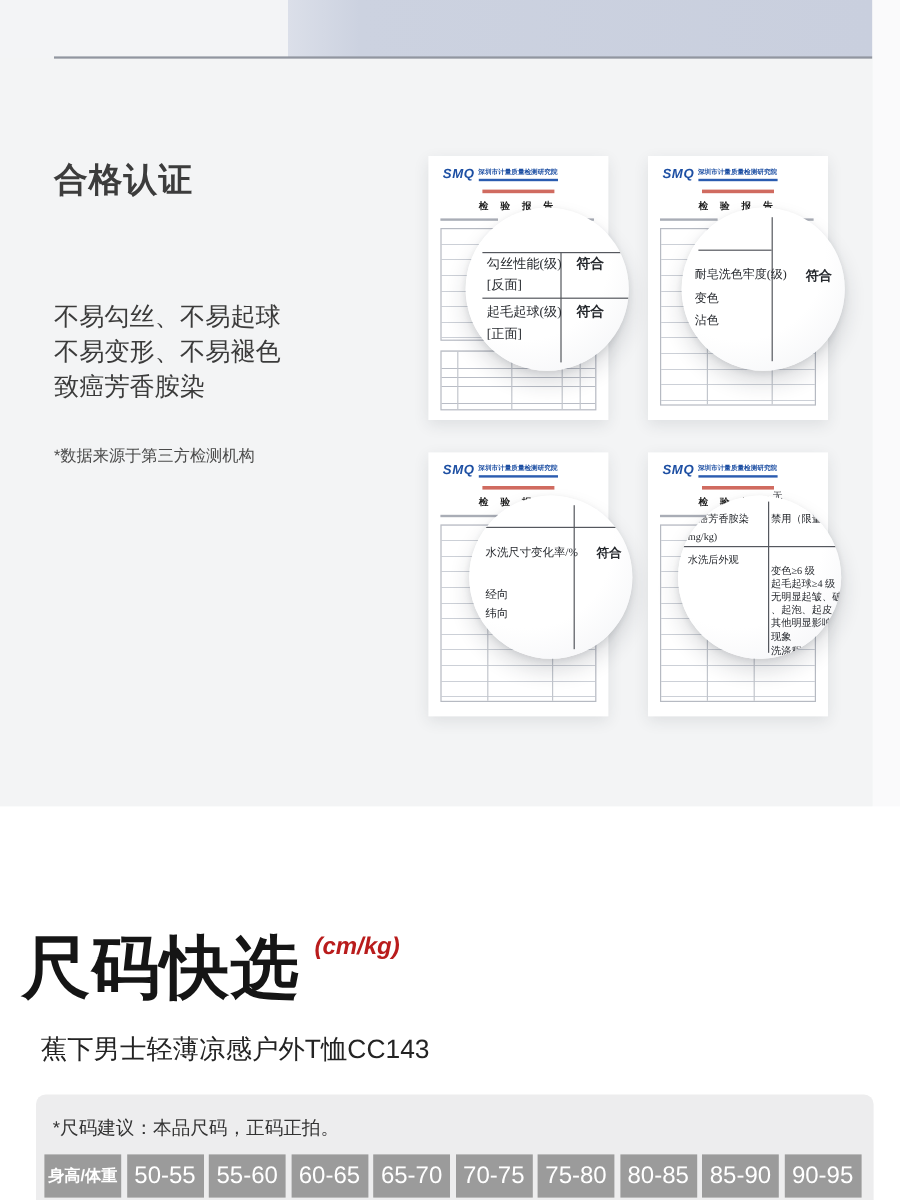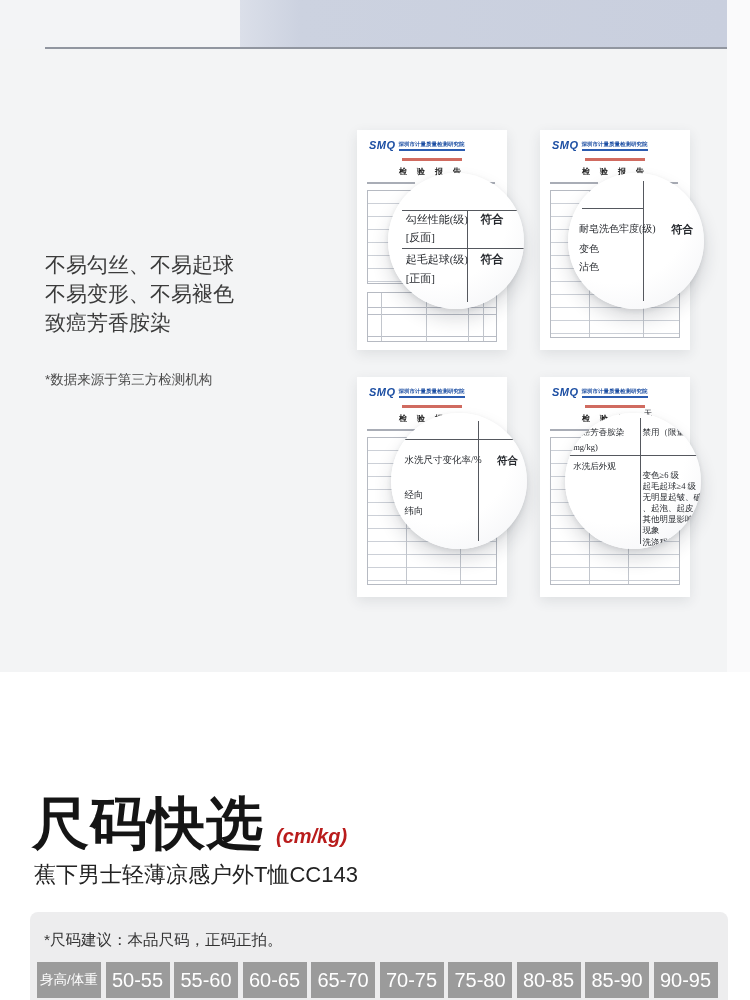--- a/index.html
+++ b/index.html
@@ -51,46 +51,47 @@
       background:radial-gradient(circle at 35% 28%,#ffffff 55%,#f1f2f5 100%);
       box-shadow:0 10px 18px rgba(30,35,50,.16),0 2px 5px rgba(30,35,50,.10);}
   .mag-hline{position:absolute;left:10%;right:0;height:1px;background:#55585e;}
   .mag-vline{position:absolute;width:1px;background:#55585e;}
   .mag-label,.mag-value{position:absolute;white-space:nowrap;color:#26292e;
       font-family:"Liberation Serif","DejaVu Serif",serif;}
   .mag-value{font-weight:600;}
 
   
   .size-section{position:absolute;left:0;top:672px;width:750px;height:328px;background:#ffffff;}
-  .size-title-row{position:absolute;left:32px;top:106px;display:flex;align-items:flex-end;margin-top:16px;}
+  .size-title-row{position:absolute;left:18px;top:106px;display:flex;align-items:flex-start;}
   .size-title{font-size:57px;line-height:58px;font-weight:900;color:#151515;letter-spacing:1px;}
   .size-unit{font-size:20px;font-weight:700;color:#b91c1c;margin-left:12px;margin-bottom:4px;font-style:italic;}
   .product-name{position:absolute;left:34px;top:188px;font-size:22px;font-weight:500;color:#232323;}
   .size-panel{position:absolute;left:30px;top:240px;width:698px;height:88px;
       background:#ededee;border-radius:8px 8px 0 0;}
   .size-note{position:absolute;left:14px;top:18px;font-size:15.5px;color:#333;}
   .chip-row{position:absolute;left:7px;top:50px;display:flex;gap:4.5px;}
   .chip{width:64px;height:36px;background:#9b9b9b;color:#fff;display:flex;
       align-items:center;justify-content:center;font-size:20px;flex:0 0 auto;}
-  .chip.header{font-size:13.5px;letter-spacing:0;}
+  .chip.header{font-size:13.5px;letter-spacing:0;font-weight:bold;}
 
   
   .right-strip{position:absolute;left:727px;top:0;width:23px;height:1000px;background:#fafafb;}
 </style>
 </head>
 <body>
 
 <div class="page">
 
   <div class="top-banner"></div>
   <div class="divider"></div>
   <div class="right-strip"></div>
 
   <section class="cert-section">
 
+    <div class="cert-title" style="top:82px">合格认证</div>
 
     <div class="feature-lines" style="top:201px">
       <div>不易勾丝、不易起球</div>
       <div>不易变形、不易褪色</div>
       <div>致癌芳香胺染</div>
     </div>
 
     <div class="footnote" style="top:322px">*数据来源于第三方检测机构</div>
 
     <div class="cert-card" style="left:357px;top:81px">

